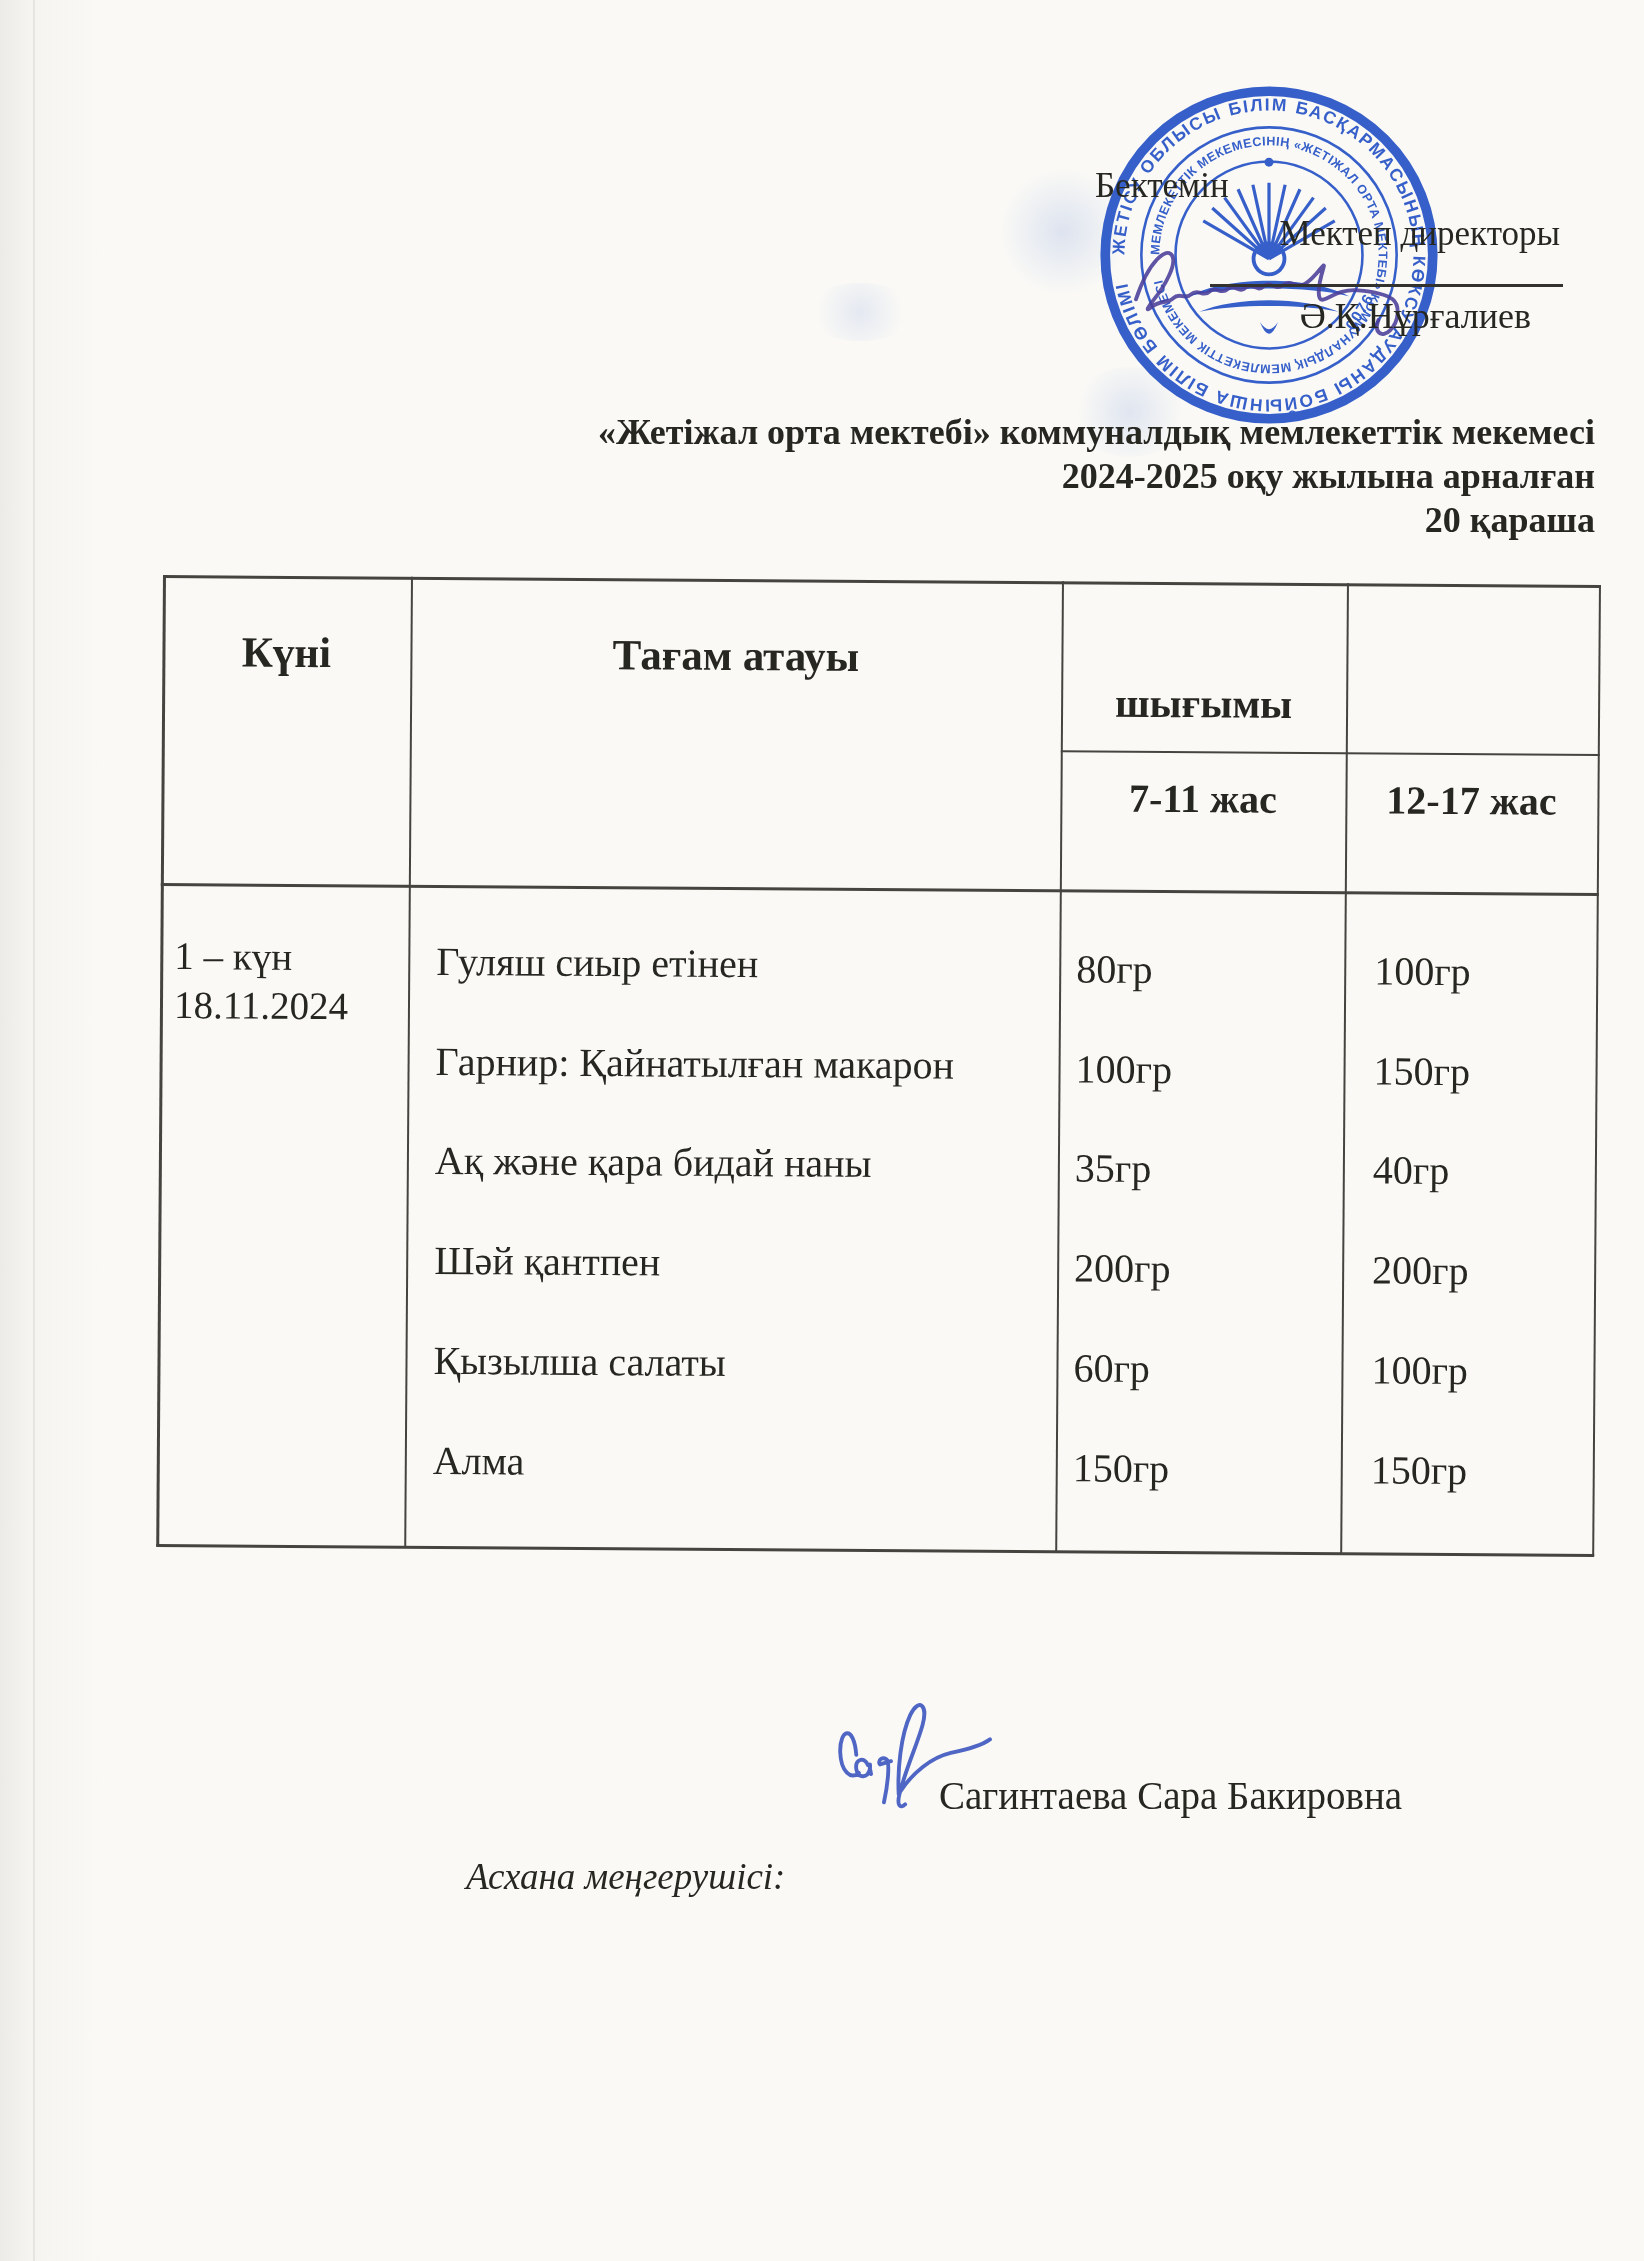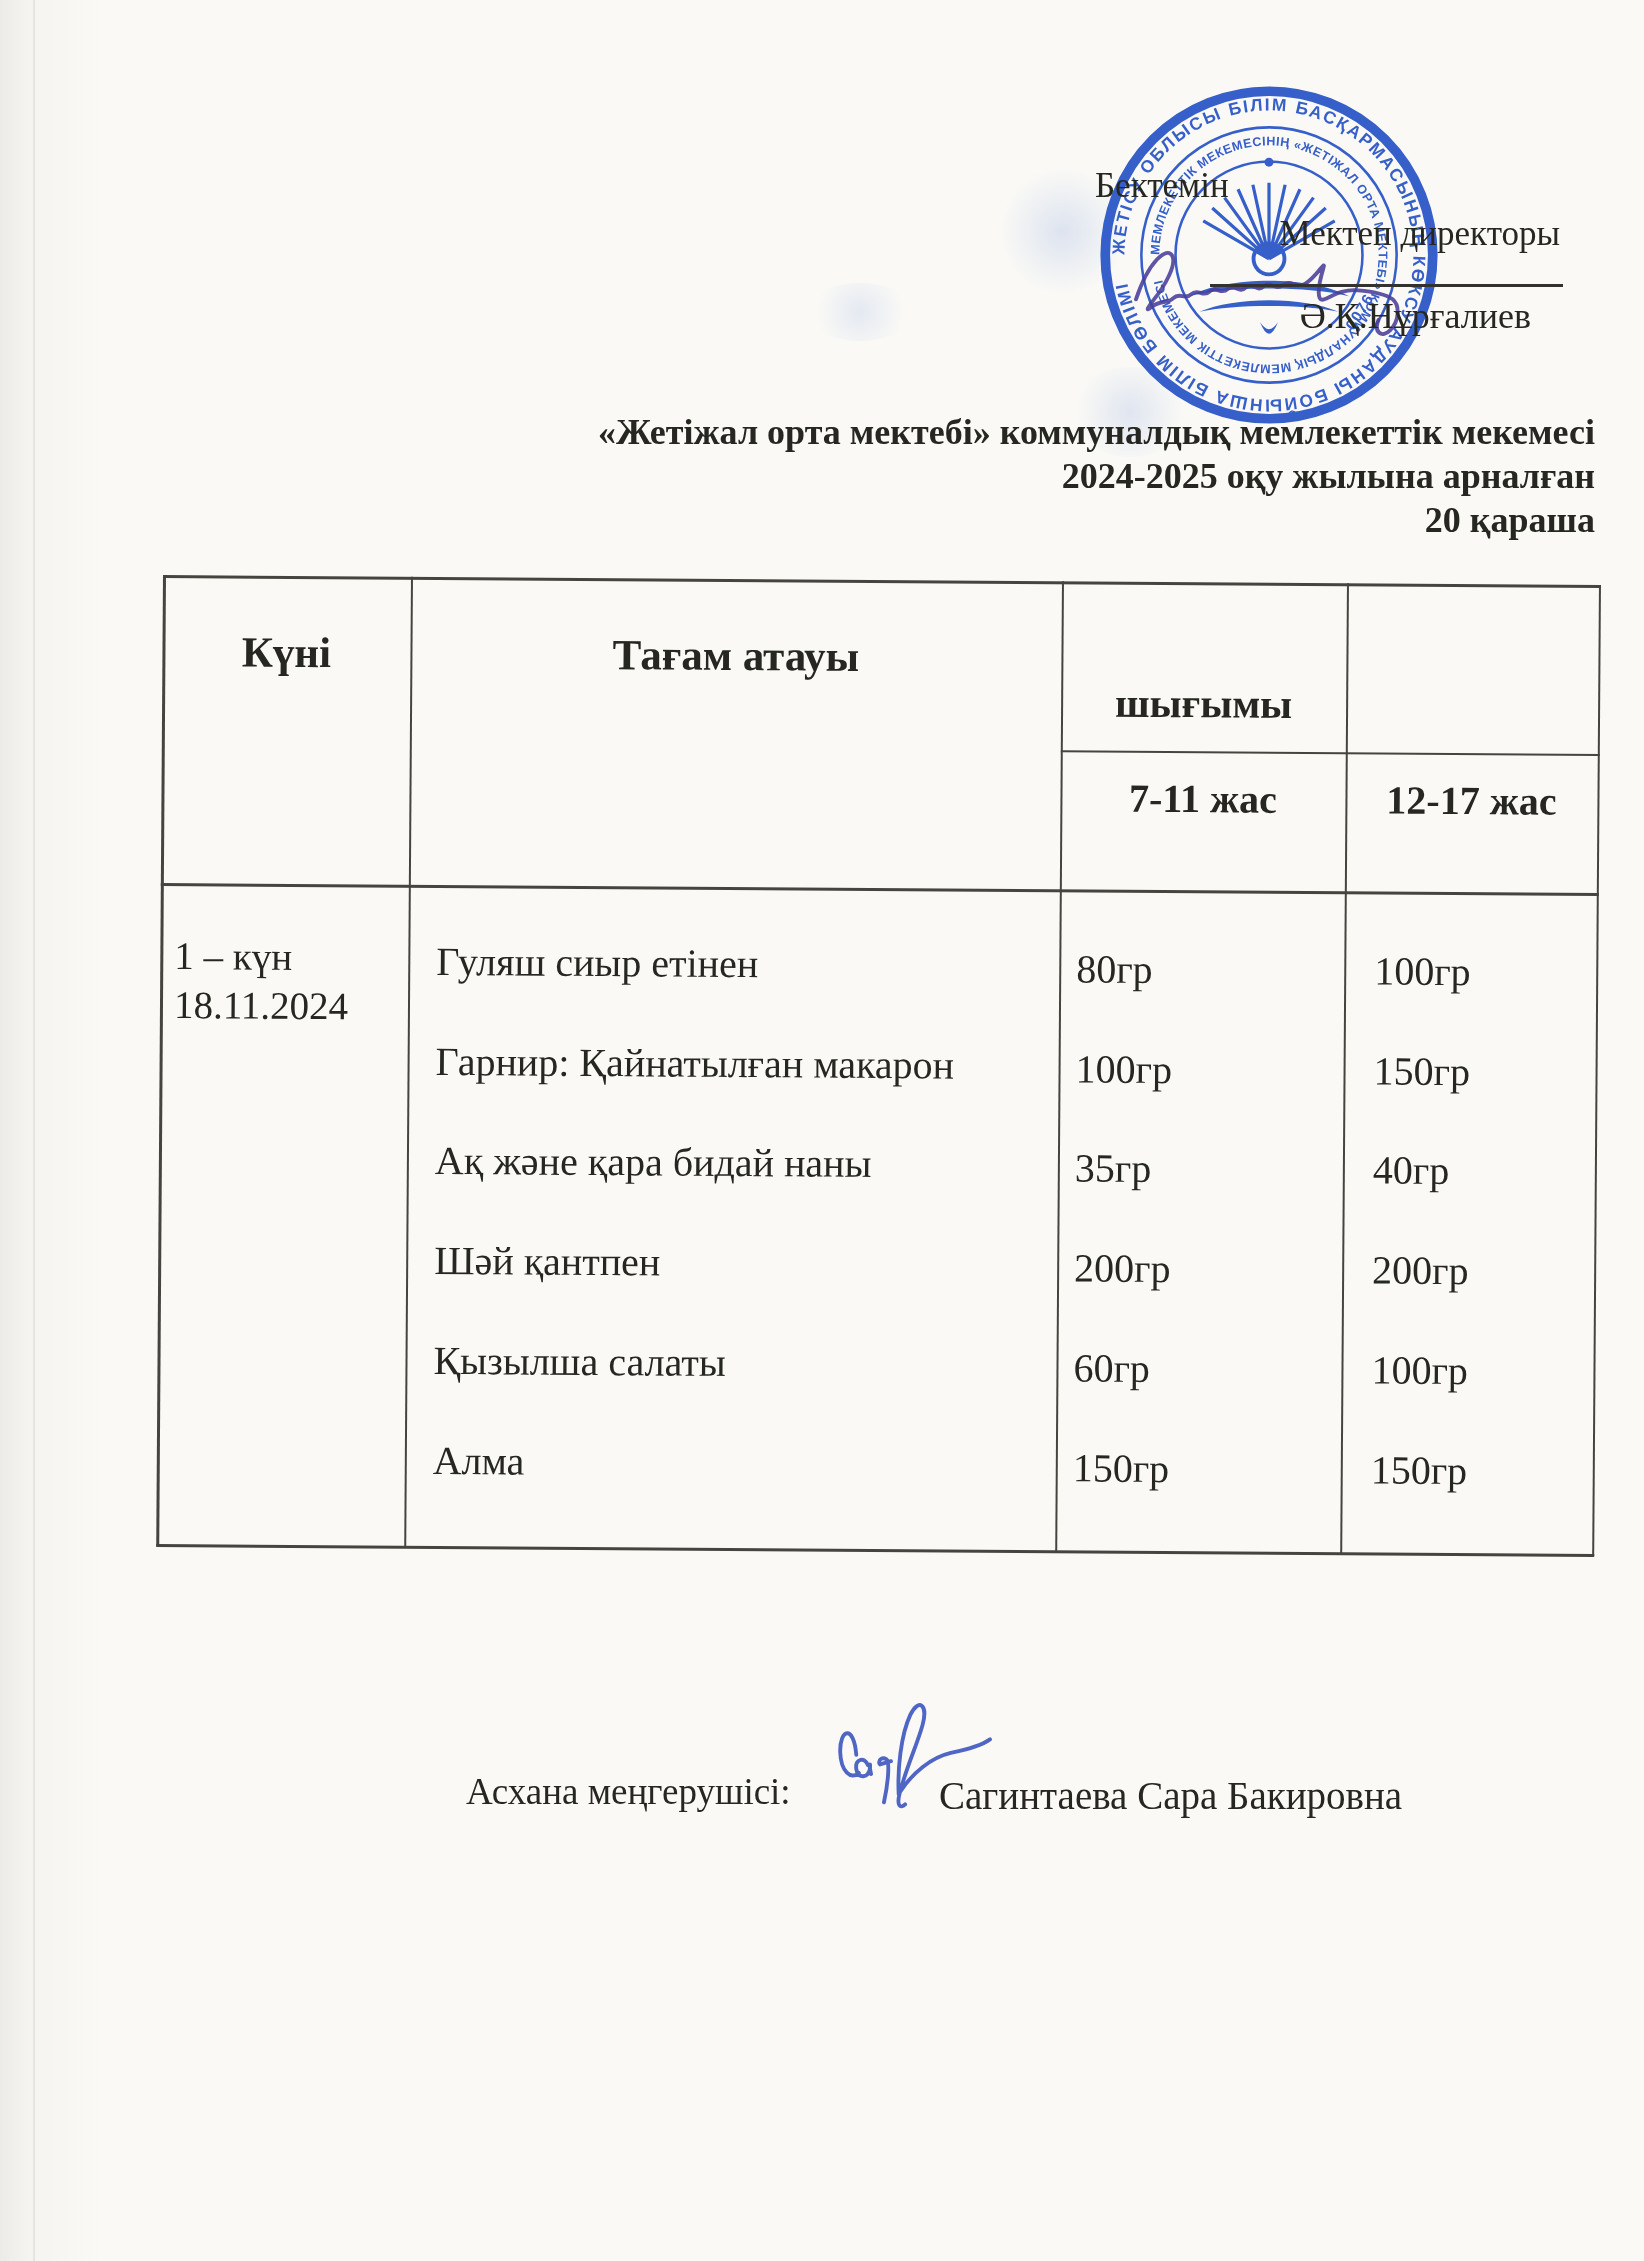--- a/index.html
+++ b/index.html
@@ -49,21 +49,21 @@
   .yield-h{left:899px;top:97px;width:285px;font-size:41px;}
   .age1{left:899px;top:193px;width:285px;font-size:40px;}
   .age2{left:1184px;top:193px;width:252px;font-size:40px;}
   .day-cell{left:14px;top:356px;width:232px;line-height:49px;font-size:39px;}
   .menu-row{position:absolute;left:0;width:1435px;height:100px;}
   .menu-row .dish{position:absolute;left:276px;top:0;width:622px;white-space:nowrap;}
   .menu-row .g1{position:absolute;left:916px;top:3.2px;width:263px;}
   .menu-row .g2{position:absolute;left:1214px;top:3.2px;width:219px;}
   .r0{top:361px;}.r1{top:461px;}.r2{top:560px;}.r3{top:660px;}.r4{top:760px;}.r5{top:860px;}
   
-  .foot-label{left:466px;top:1770px;font-size:37px;}
+  .foot-label{left:466px;top:1855px;font-size:37px;font-style:italic;}
   .foot-name{left:939px;top:1773px;font-size:39px;white-space:nowrap;}
   
   .stamp{left:1073px;top:59px;opacity:.92;filter:blur(0.3px);}
   .stamp .ring{fill:none;stroke:var(--stamp-blue,#2653c6);}
   .stamp .ring-text{fill:var(--stamp-blue,#2653c6);
     font-family:"Liberation Sans","DejaVu Sans",sans-serif;font-weight:bold;}
   .stamp .emb{stroke:var(--stamp-blue,#2653c6);fill:none;}
   .stamp .emb-fill{fill:var(--stamp-blue,#2653c6);stroke:none;}
   .dir-sig{left:1105px;top:227px;}
   .dir-sig path{fill:none;stroke:var(--director-ink,#4a3e99);stroke-width:6;

